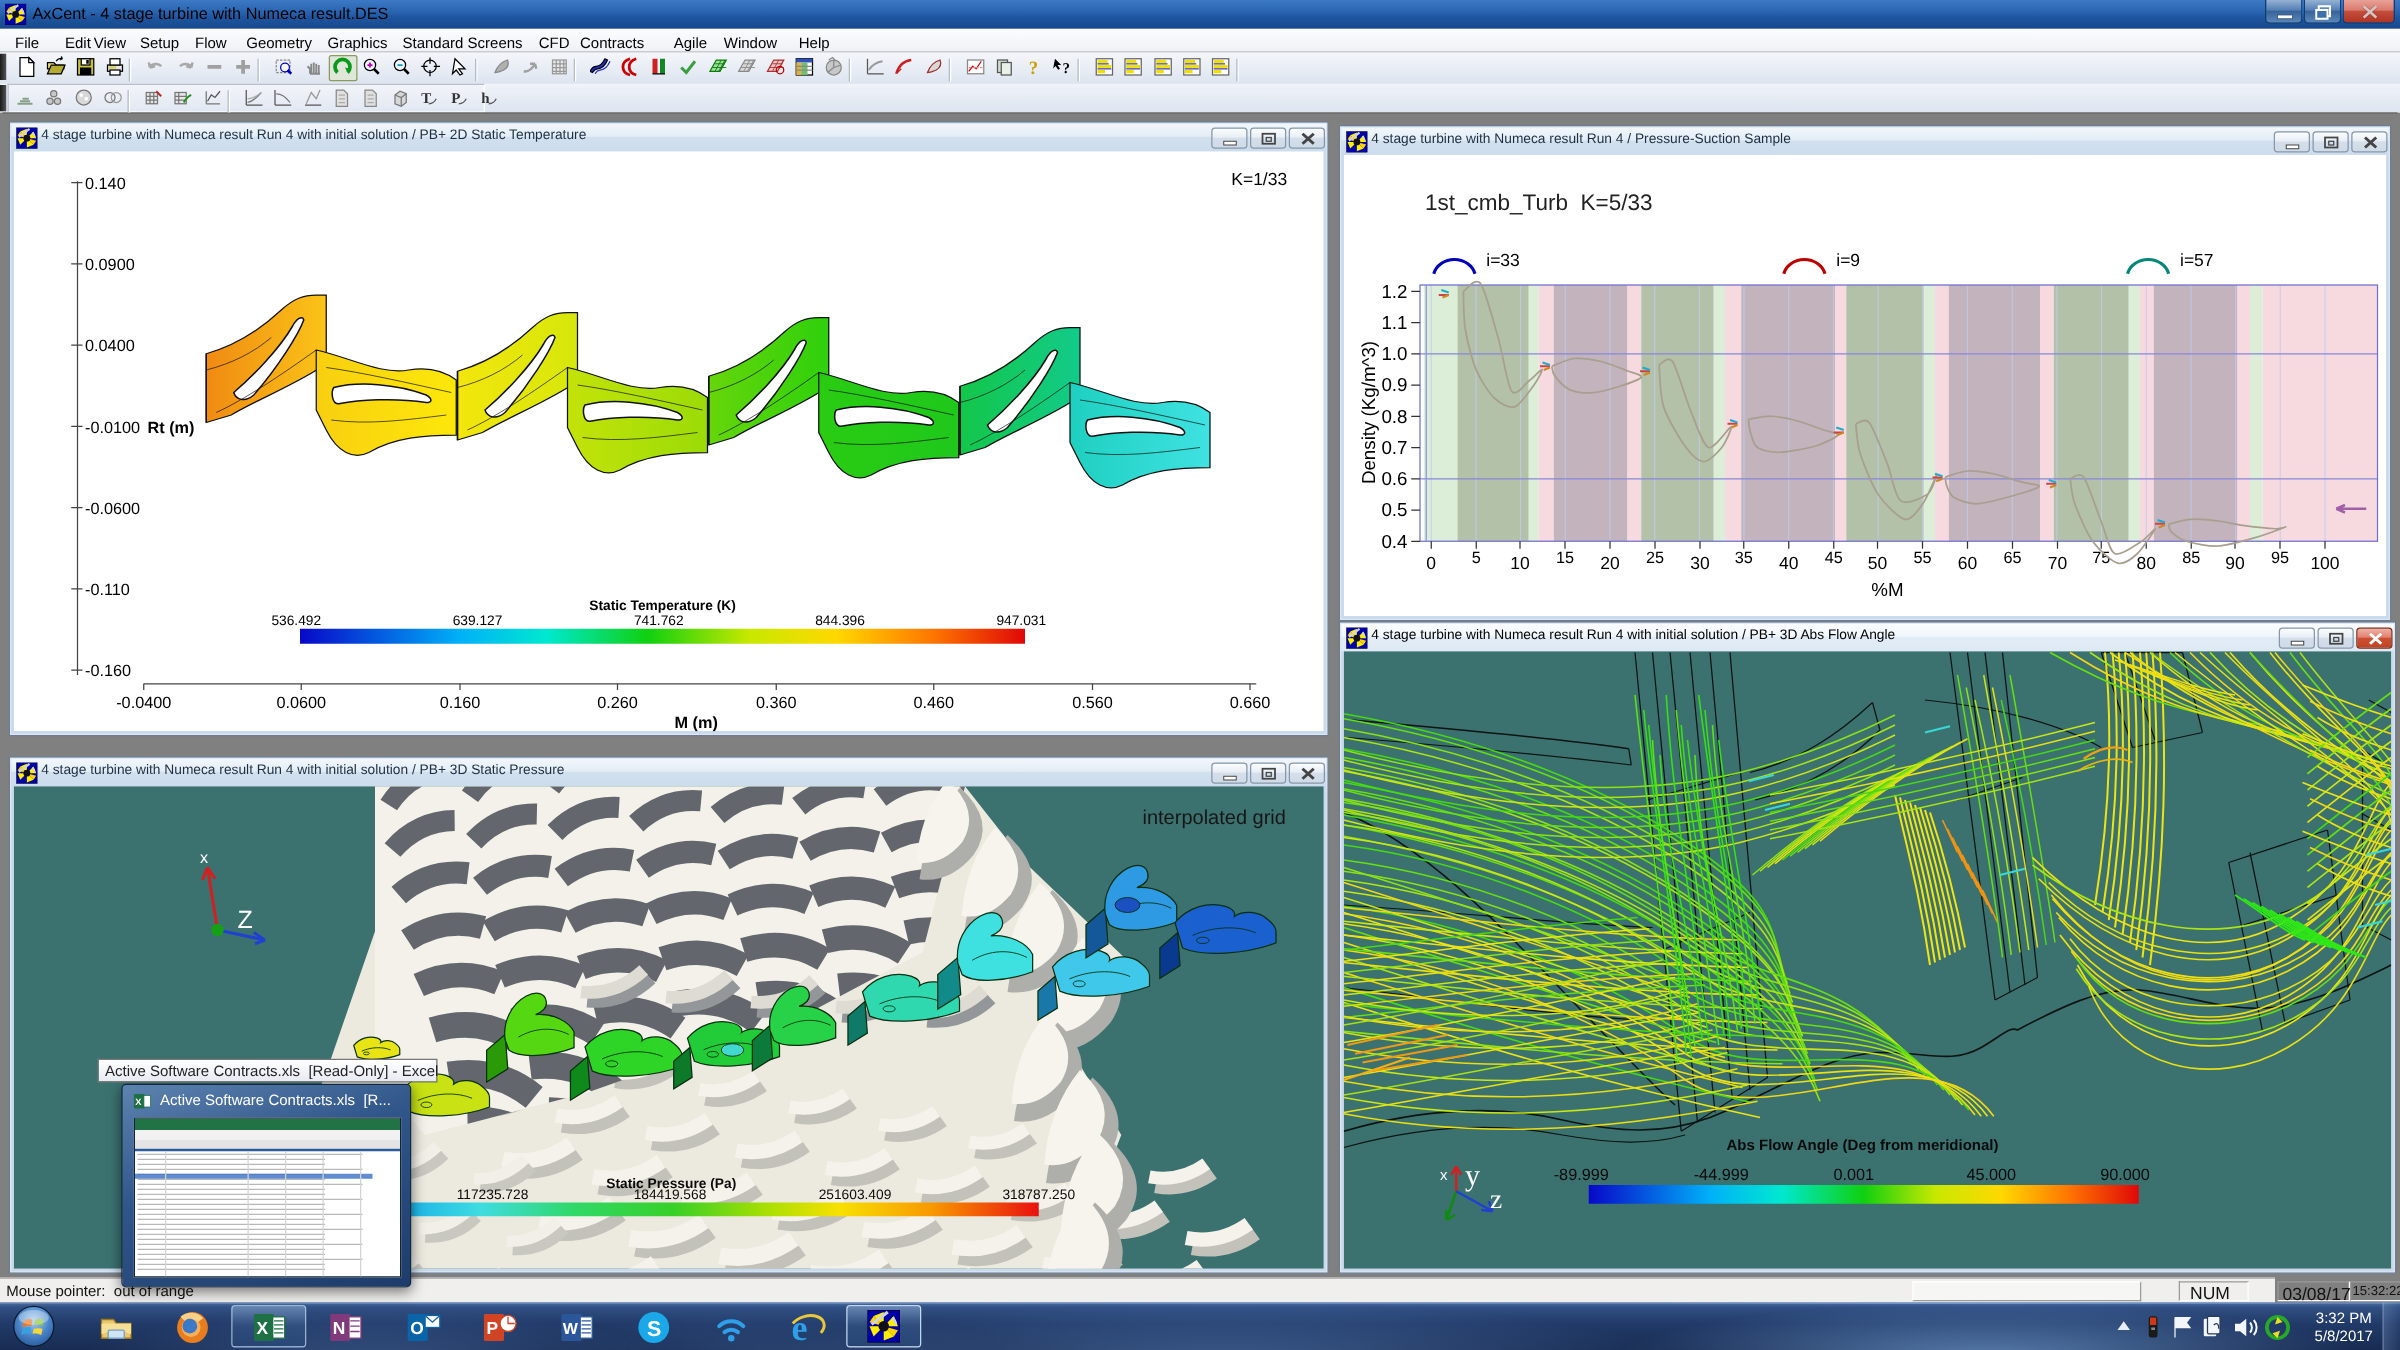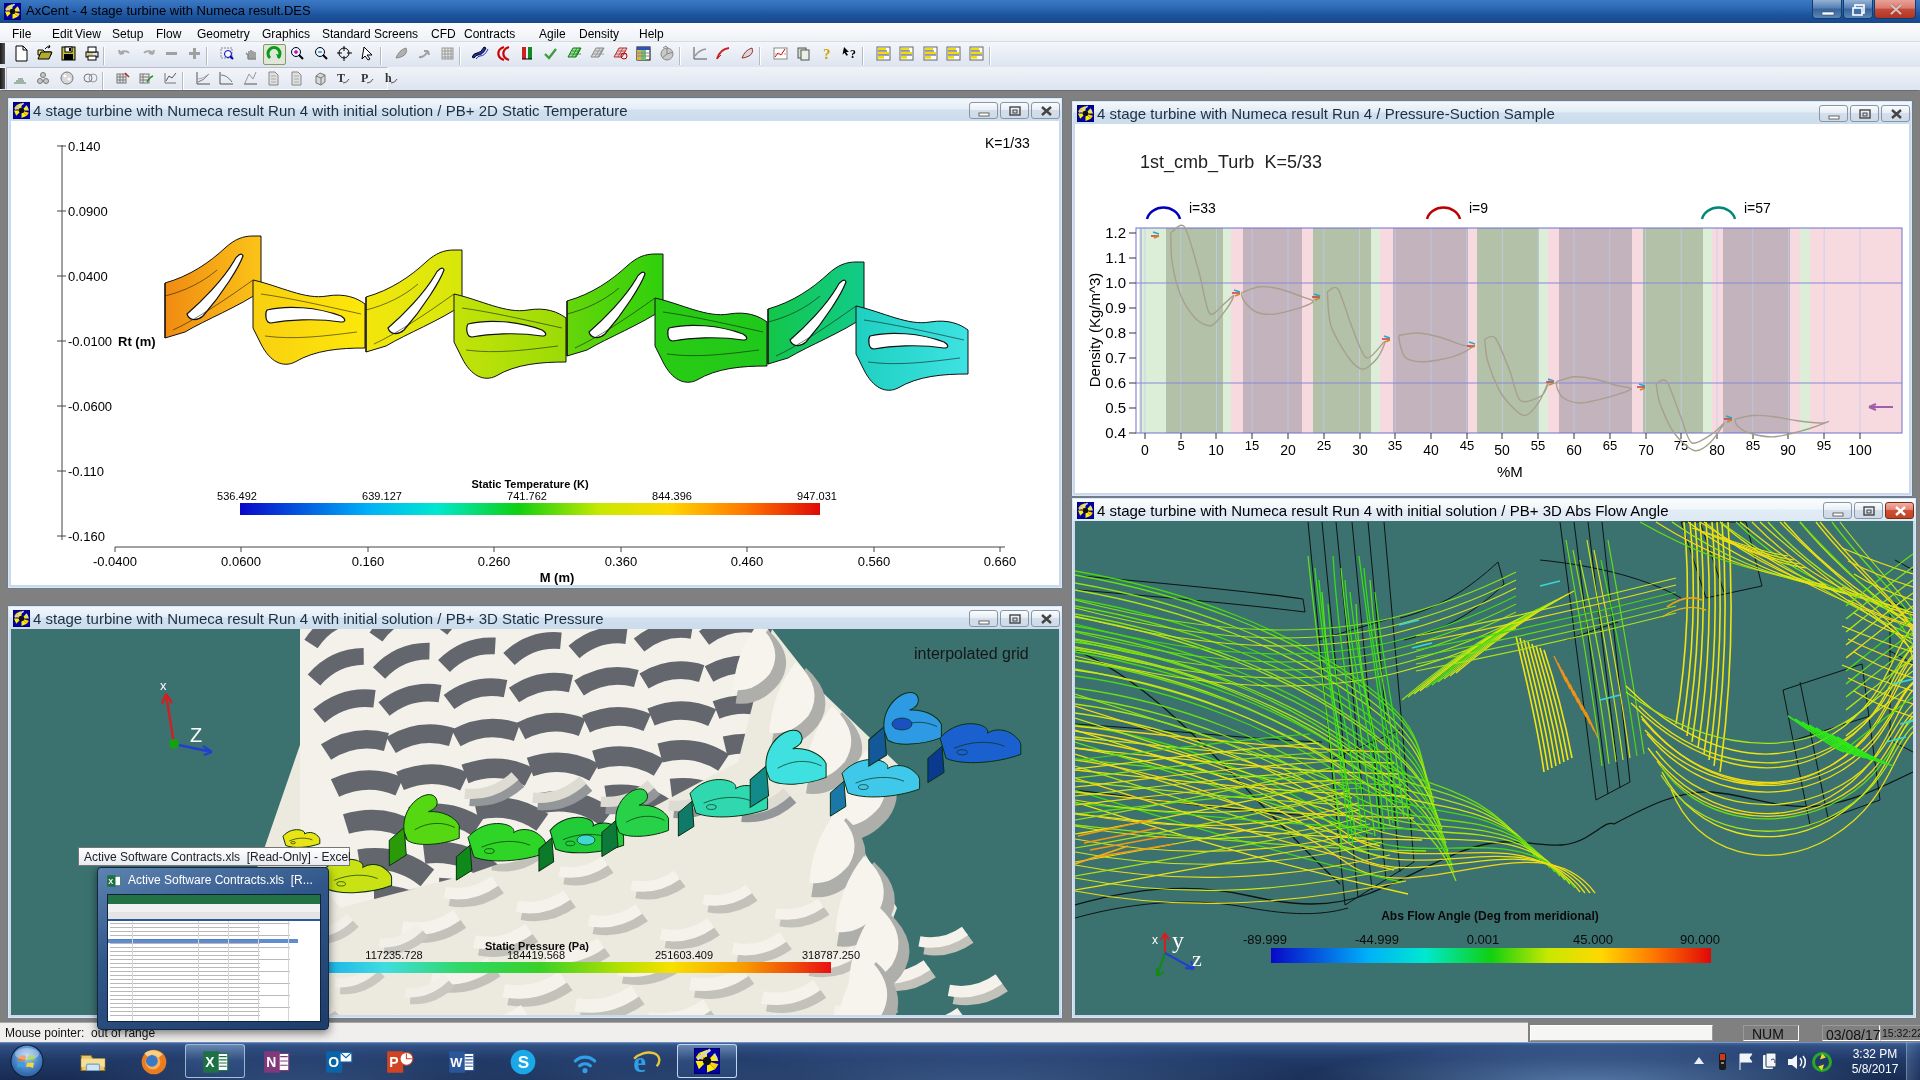--- a/index.html
+++ b/index.html
@@ -11,26 +11,26 @@
 .menubar{left:0;top:23px;width:1920px;height:19px;background:linear-gradient(#fdfdfe,#eef1f5);border-bottom:1px solid #d8dbe0}
 .menuitem{position:absolute;top:27px;font-size:12px;color:#000}
 .toolbars{left:0;top:42px;width:1920px;height:48px;background:#e6ebf5}
 .tb1{position:absolute;left:0;top:0;width:1920px;height:25px;background:linear-gradient(#f4f6fa,#dde4f0)}
 .tb2{position:absolute;left:0;top:25px;width:1920px;height:23px;background:linear-gradient(#f0f3f8,#dde4f0)}
 .grip{position:absolute;left:0;top:1px;width:5px;height:21px;background:linear-gradient(90deg,#1a1a1a,#555)}
 .tbpanel{position:absolute;border:1px solid;border-color:#b9bfc9 #fcfdfe #fcfdfe #b9bfc9;background:linear-gradient(#f2f4f9,#e2e8f2)}
 .sep{position:absolute;width:2px;height:18px;border-left:1px solid #b5bac4;border-right:1px solid #fff}
 .mdi{left:2px;top:90px;width:1916px;height:932px;background:#808080;border-top:1px solid #6a6a6a}
 .child{position:absolute;background:#c9daed;border:1px solid #6e7d8d;border-radius:1px;box-shadow:0 0 0 1px rgba(255,255,255,.35) inset}
-.ctitle{position:absolute;left:1px;top:1px;right:1px;height:22px;background:linear-gradient(#f2f7fb 0%,#e3edf6 45%,#d2e0ee 50%,#cbdcec 100%);font-size:15px;color:#1c2f42;white-space:nowrap}
+.ctitle{position:absolute;left:1px;top:1px;right:1px;height:22px;background:linear-gradient(#f2f7fb 0%,#e3edf6 45%,#d2e0ee 50%,#cbdcec 100%);font-size:11px;color:#1c2f42;white-space:nowrap}
 .ctitle .txt{position:absolute;left:24px;top:3px}
 .cbtn{position:absolute;top:3px;width:29px;height:17px;border:1px solid #8796a8;border-radius:3px;background:linear-gradient(#fbfdfe,#e8eef5 45%,#d5dfeb 50%,#cfdae8)}
 .cbtn svg{position:absolute;left:0;top:0}
 .cbtn.red{background:linear-gradient(#f0b0a6 0%,#e2826f 45%,#cd5034 50%,#c04324 100%);border-color:#7d2b16}
-.statusbar{left:0;top:1022px;width:1528px;height:20px;background:#f0efed;border-top:1px solid #a8a8a8;font-size:12px;color:#111}
+.statusbar{left:0;top:1022px;width:1820px;height:20px;background:#f0efed;border-top:1px solid #a8a8a8;font-size:12px;color:#111}
 .spanel span{font-size:14px}
 .spanel{position:absolute;top:2px;height:16px;border:1px solid;border-color:#9a9a9a #fff #fff #9a9a9a;font-size:11px;color:#111}
 .taskbar{left:0;top:1042px;width:1920px;height:38px;background:linear-gradient(#4d6fa4 0%,#315084 10%,#213a68 45%,#182c52 100%)}
 .tbtn{position:absolute;top:2px;width:60px;height:34px}
 .tbtn.hl{border:1px solid rgba(190,215,240,.75);border-radius:3px;background:linear-gradient(rgba(190,220,250,.38),rgba(90,140,200,.18) 50%,rgba(40,80,140,.25))}
 </style></head><body>
 <div class="abs titlebar"></div>
 <svg class="abs" style="left:4px;top:3px" width="17" height="17" viewBox="0 0 16 16">
 <rect x="0" y="0" width="16" height="16" fill="#0000a8" stroke="#000" stroke-width=".5"></rect>
 <g fill="#ffee00">
@@ -62,21 +62,21 @@
 <span class="menuitem" style="left:52px">Edit</span>
 <span class="menuitem" style="left:75px">View</span>
 <span class="menuitem" style="left:112px">Setup</span>
 <span class="menuitem" style="left:156px">Flow</span>
 <span class="menuitem" style="left:197px">Geometry</span>
 <span class="menuitem" style="left:262px">Graphics</span>
 <span class="menuitem" style="left:322px">Standard Screens</span>
 <span class="menuitem" style="left:431px">CFD</span>
 <span class="menuitem" style="left:464px">Contracts</span>
 <span class="menuitem" style="left:539px">Agile</span>
-<span class="menuitem" style="left:579px">Density</span>
+<span class="menuitem" style="left:579px">Window</span>
 <span class="menuitem" style="left:639px">Help</span>
 <div class="abs toolbars">
     <div class="tb1">
       <div class="grip"></div>
     </div>
     <div class="tb2">
       <div class="grip"></div>
       <div class="tbpanel" style="left:6px;top:0px;width:382px;height:23px"></div>
     </div>
   </div>

